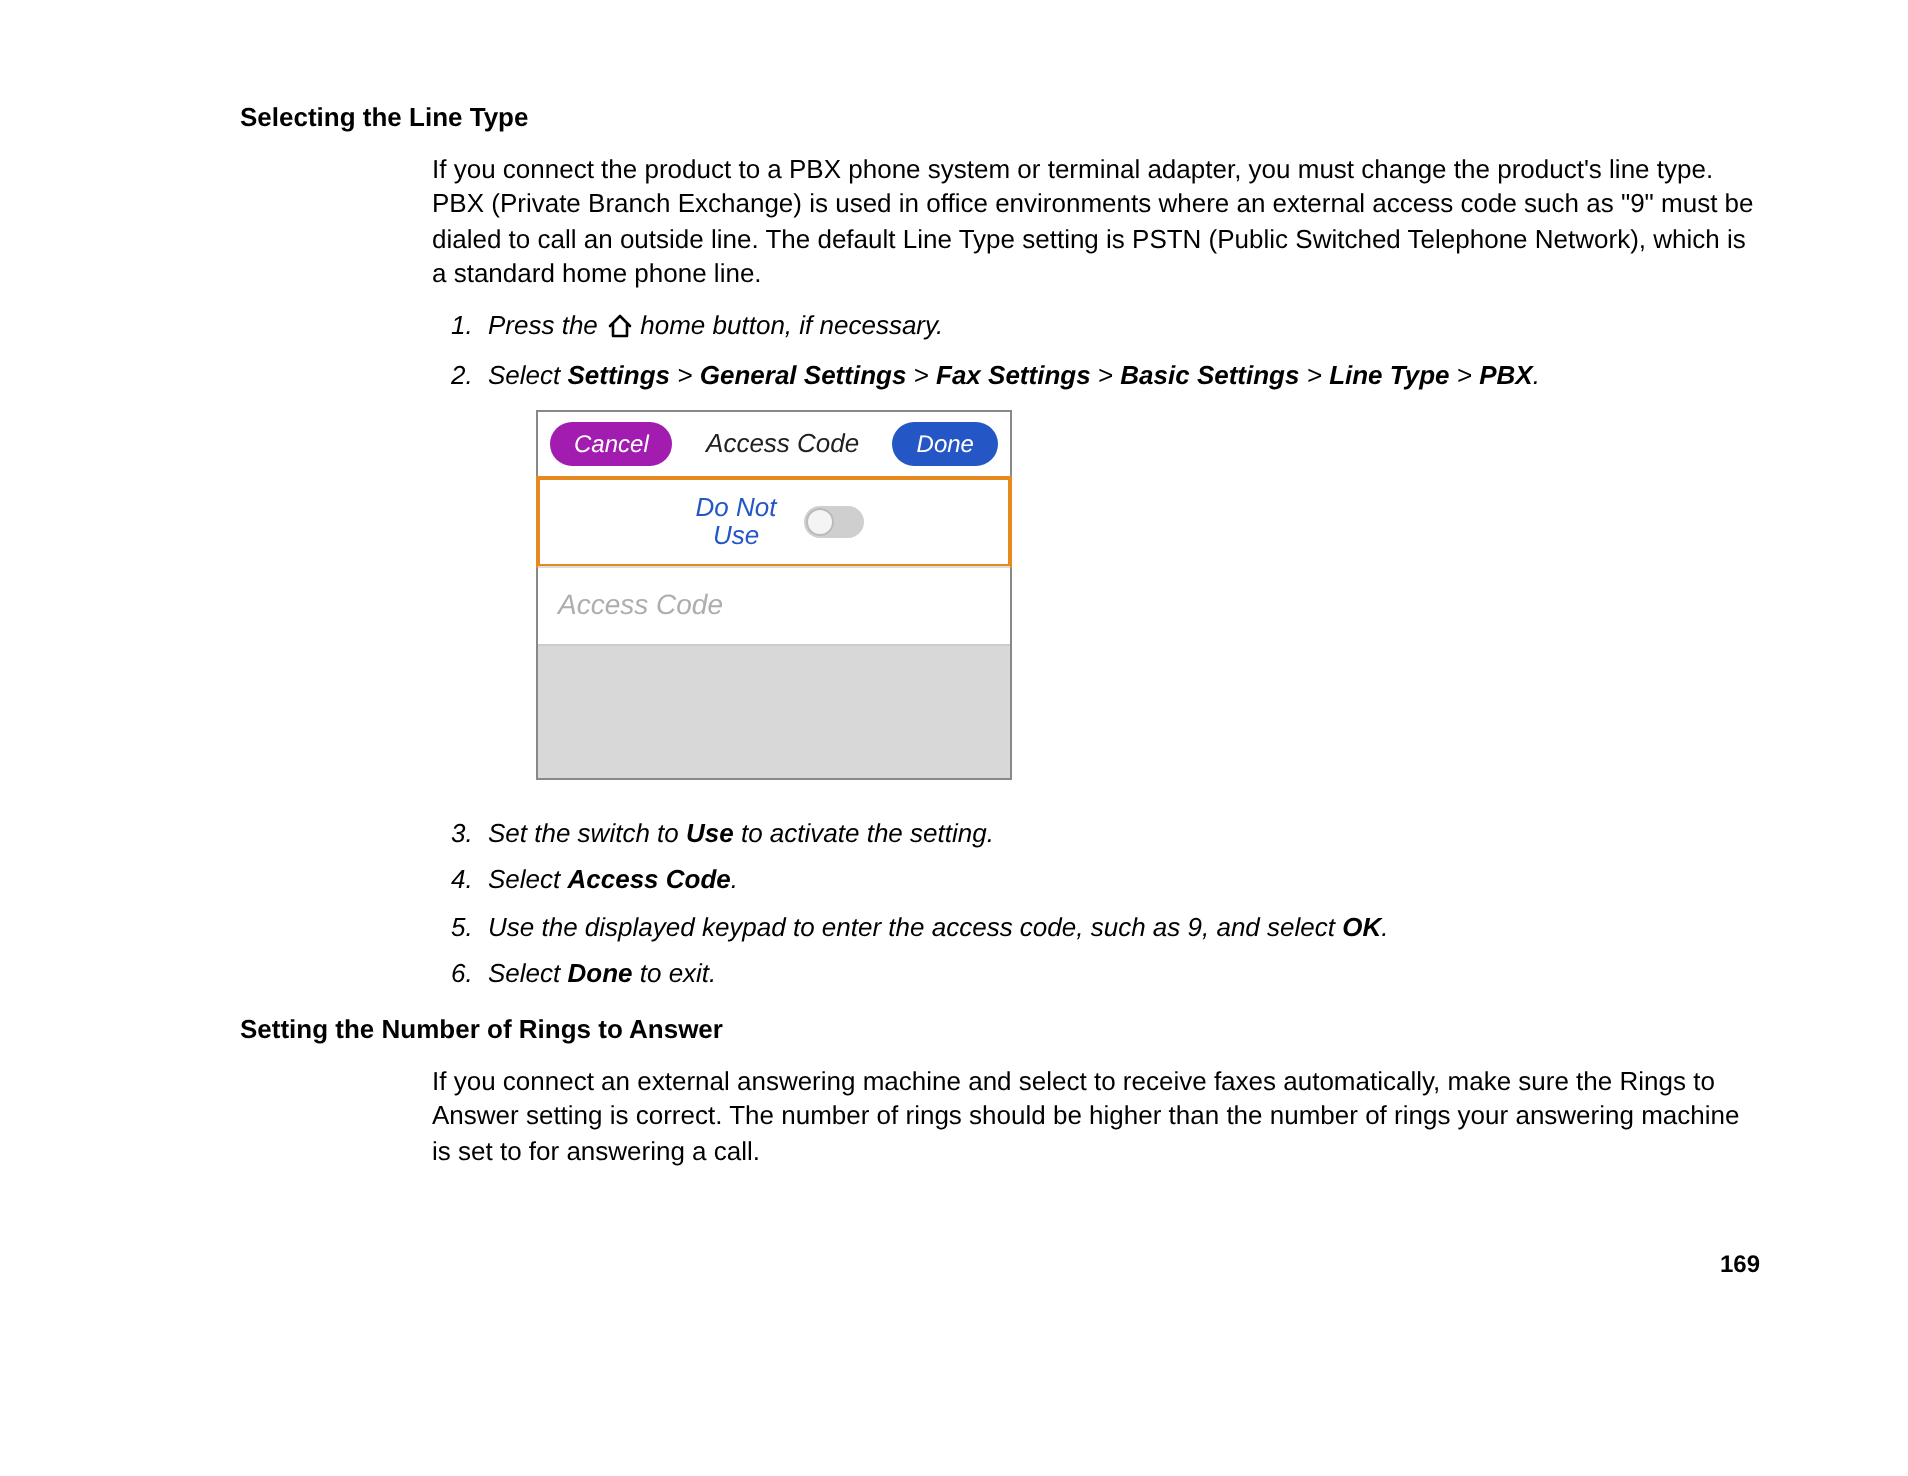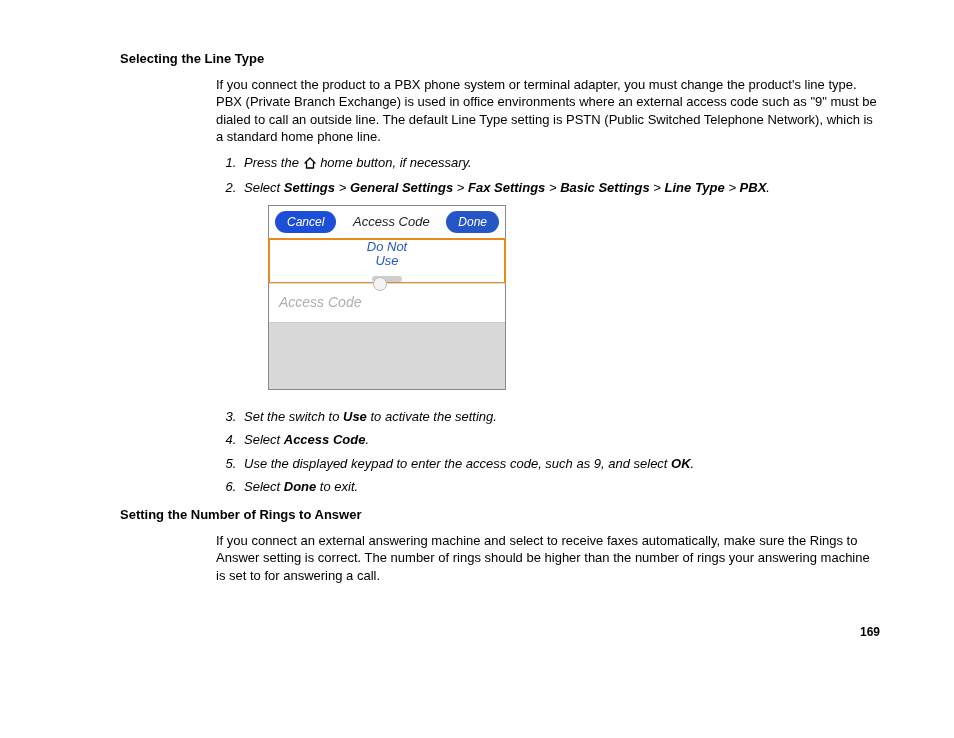--- a/index.html
+++ b/index.html
@@ -52,33 +52,32 @@
   .lcd-btn {
     display: inline-flex;
     align-items: center;
     justify-content: center;
     height: 22px;
     border-radius: 11px;
     font-size: 12px;
     padding: 0 12px;
     color: #fff;
   }
-  .lcd-cancel { background: #1d4ed8; }
+  .lcd-cancel { background: #a21caf; }
   .lcd-title  { color: #222; font-size: 13px; }
   .lcd-done   { background: #2457c5; }
   .lcd-row1 {
     border: 2px solid #e68a1f;
     margin: -1px;
     display: flex;
     align-items: center;
     justify-content: center;
     gap: 8px;
     height: 42px;
     background: #fff;
-    flex-direction: column;
   }
   .lcd-row1 .dnu {
     color: #2457c5;
     font-size: 13px;
     line-height: 1.1;
     text-align: center;
     width: 52px;
   }
   .toggle {
     width: 30px; height: 16px;

